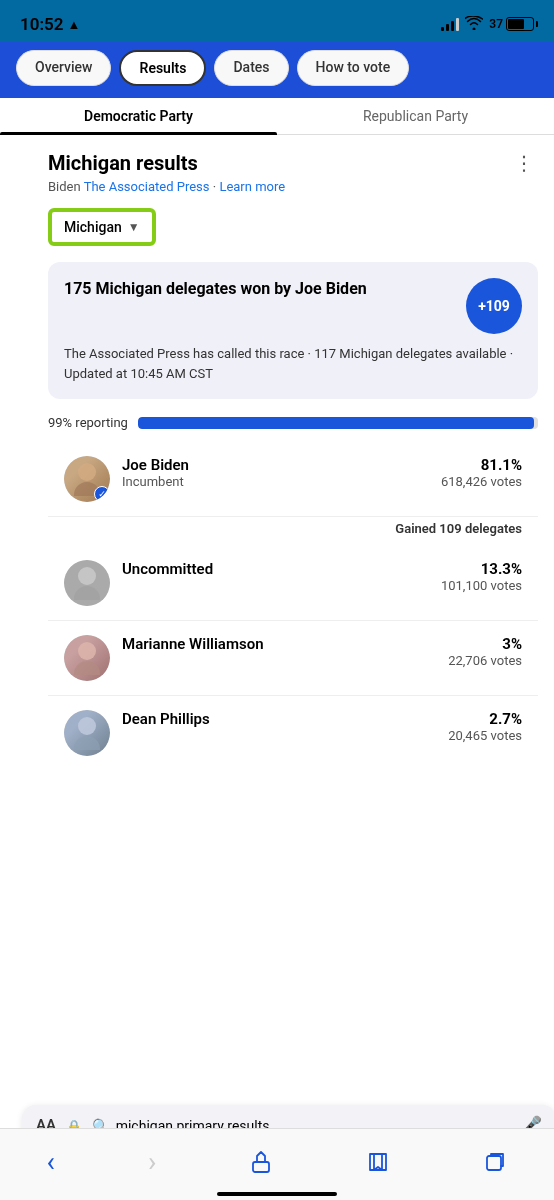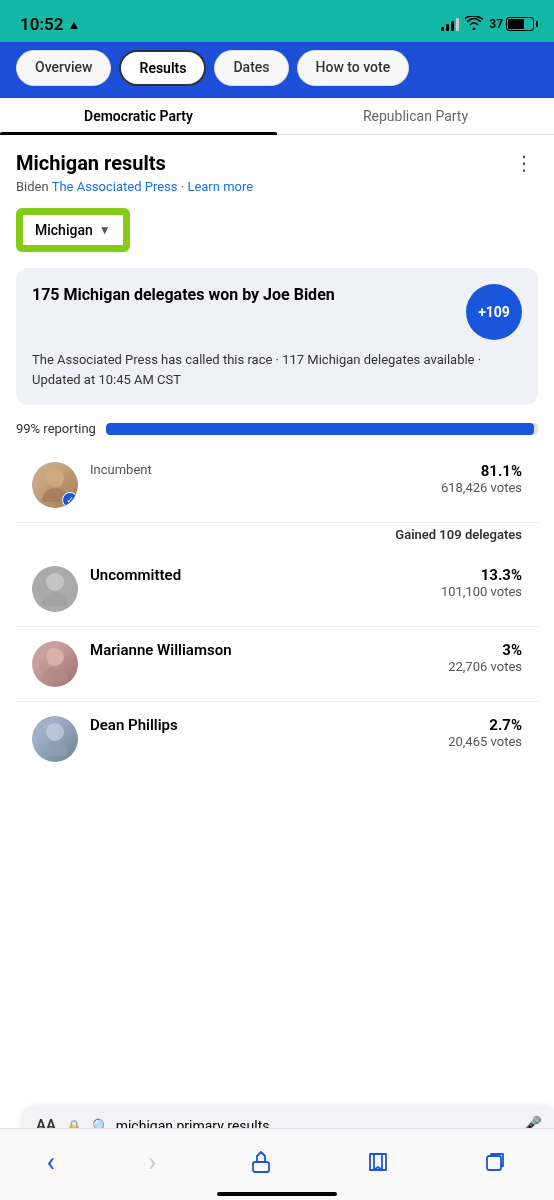--- a/index.html
+++ b/index.html
@@ -11,21 +11,21 @@
       min-height: 1200px;
       overflow-x: hidden;
     }
 
     
     .status-bar {
       display: flex;
       justify-content: space-between;
       align-items: center;
       padding: 14px 20px 8px 20px;
-      background: #14b8a6;
+      background: #0369a1;
     }
     .status-time {
       font-size: 17px;
       font-weight: 600;
       color: #000;
       display: flex;
       align-items: center;
       gap: 4px;
     }
     .status-right {
@@ -170,21 +170,21 @@
     .section-source a {
       color: #1a73e8;
       text-decoration: none;
     }
 
     
     .state-dropdown {
       display: inline-flex;
       align-items: center;
       gap: 6px;
-      border: 7px solid #84cc16;
+      border: 4px solid #84cc16;
       border-radius: 6px;
       padding: 7px 12px;
       font-size: 14px;
       font-weight: 500;
       color: #000;
       cursor: pointer;
       margin-bottom: 16px;
       background: #fff;
     }
     .dropdown-arrow { font-size: 12px; color: #555; }
@@ -435,20 +435,21 @@
     }
     .person-body {
       width: 26px;
       height: 14px;
       border-radius: 13px 13px 0 0;
       background: rgba(255,255,255,0.4);
     }
 
     .scroll-content {
       padding-bottom: 140px;
+      padding-left: 32px;
     }
   </style>
 </head>
 <body>
 
 <div class="status-bar">
   <div class="status-time">
     <span>10:52</span>
     <span style="font-size:13px;">▲</span>
   </div>
@@ -532,20 +533,21 @@
         <div class="candidate-avatar">
           <div class="avatar-circle biden-avatar">
             <div class="person-icon">
               <div class="person-head" style="background:rgba(210,170,130,0.9);"></div>
               <div class="person-body" style="background:rgba(160,120,90,0.7);"></div>
             </div>
           </div>
           <div class="check-badge">✓</div>
         </div>
         <div class="candidate-info">
+          <div class="candidate-name">Joe Biden</div>
           <div class="candidate-title">Incumbent</div>
         </div>
         <div class="candidate-stats">
           <div class="candidate-pct">81.1%</div>
           <div class="candidate-votes">618,426 votes</div>
         </div>
       </div>
       <div class="delegates-gained">Gained 109 delegates</div>
 
       <div class="candidate-row">

